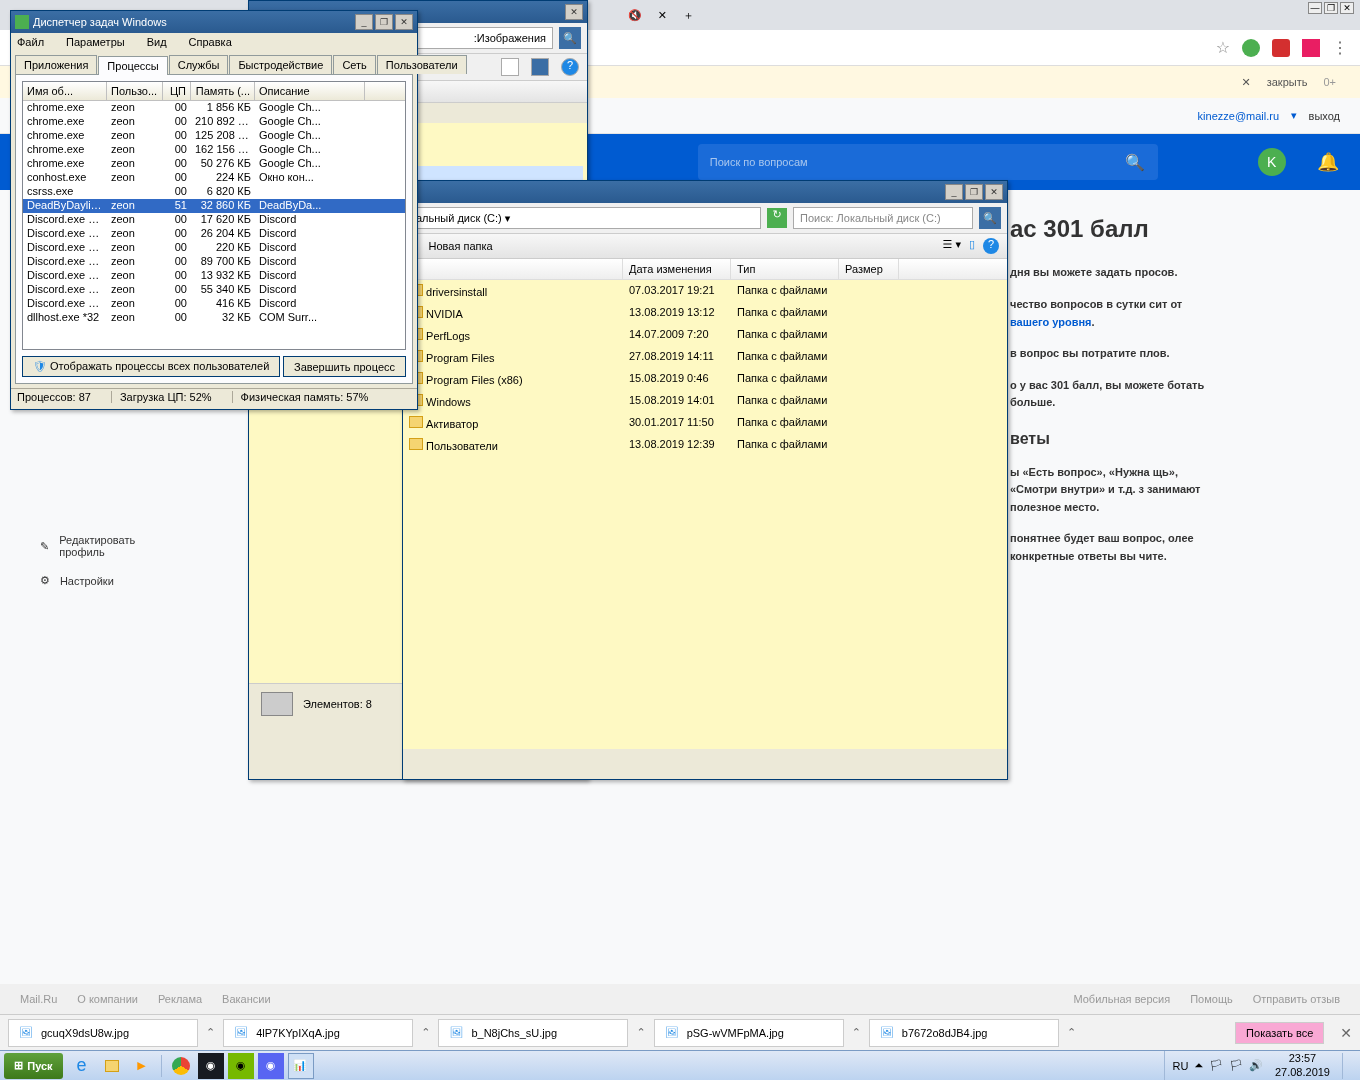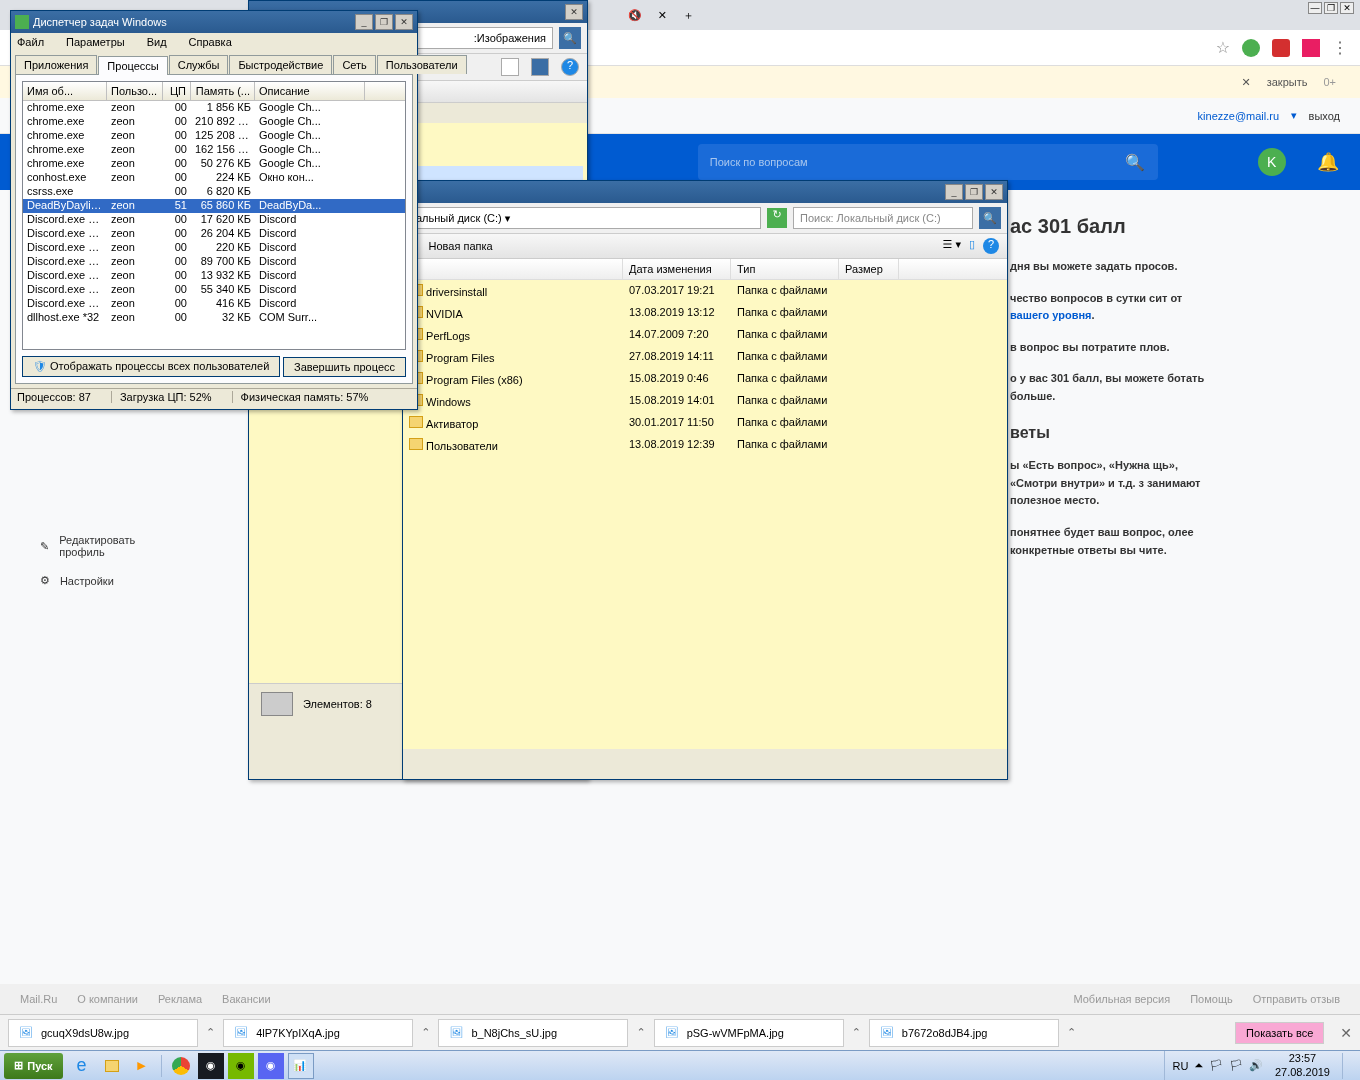--- a/index.html
+++ b/index.html
@@ -19,21 +19,21 @@
 .mail-topbar { background: #f8f9fa; border-bottom: 1px solid #e5e5e5; height: 36px; display: flex; justify-content: flex-end; align-items: center; padding: 0 20px; gap: 12px; color: #333; }
 .mail-topbar a { color: #005bd1; text-decoration: none; }
 .mail-header { background: #005bd1; height: 56px; display: flex; align-items: center; padding: 0 20px; gap: 20px; color: #fff; }
 .mail-search { background: #1a6bd8; flex: 0 0 460px; margin-left: 640px; height: 36px; border-radius: 4px; display: flex; align-items: center; padding: 0 12px; color: #a9c7ee; }
 .mail-search-icon { margin-left: auto; color: #a9c7ee; font-size: 16px; }
 .mail-avatar { width: 28px; height: 28px; border-radius: 50%; background: #4caf50; color: #fff; display: flex; align-items: center; justify-content: center; font-size: 14px; margin-left: auto; }
 .mail-bell { color: #a9c7ee; font-size: 18px; margin-left: 12px; }
 .mail-body { display: flex; padding: 20px 40px; gap: 40px; }
 .mail-sidebar-item { display: flex; align-items: center; gap: 10px; padding: 8px 0; color: #333; }
 .mail-content { flex: 1; color: #333; line-height: 1.6; }
-.mail-h1 { font-size: 20px; font-weight: bold; margin-bottom: 16px; margin-left: 970px; }
+.mail-h1 { font-size: 24px; font-weight: bold; margin-bottom: 16px; margin-left: 970px; }
 .mail-p { margin-bottom: 14px; margin-left: 970px; max-width: 200px; font-weight: bold; }
 .mail-h2 { font-size: 16px; font-weight: bold; margin-bottom: 12px; margin-left: 970px; }
 .mail-closebar { background: #fff8e1; height: 32px; display: flex; justify-content: flex-end; align-items: center; padding: 0 24px; gap: 16px; color: #555; }
 .mail-footer { position: absolute; bottom: 36px; left: 0; right: 0; height: 30px; background: #f0f0f0; display: flex; align-items: center; padding: 0 20px; gap: 20px; color: #999; }
 .mail-footer-right { margin-left: auto; display: flex; gap: 20px; }
 
 
 .download-bar { position: absolute; bottom: 30px; left: 0; right: 0; height: 36px; background: #f2f2f2; border-top: 1px solid #ccc; display: flex; align-items: center; padding: 0 8px; gap: 8px; }
 .download-item { background: #fff; border: 1px solid #ccc; height: 28px; display: flex; align-items: center; padding: 0 10px; gap: 8px; flex: 0 0 190px; }
 .download-chevron { color: #666; }
@@ -65,21 +65,21 @@
 .tm-tab { background: #ece9d8; border: 1px solid #919b9c; border-bottom: none; padding: 3px 8px; margin-right: 1px; position: relative; }
 .tm-tab.active { background: #fcfcfe; top: 1px; z-index: 2; }
 .tm-panel { background: #fcfcfe; border: 1px solid #919b9c; margin: 0 4px 4px 4px; height: 310px; padding: 6px; display: flex; flex-direction: column; }
 .tm-table { flex: 1; border: 1px solid #828790; background: #fff; overflow: hidden; }
 .tm-thead { display: flex; background: linear-gradient(#fff, #ece9d8); border-bottom: 1px solid #c0c0c0; }
 .tm-th { border-right: 1px solid #c0c0c0; padding: 3px 4px; overflow: hidden; white-space: nowrap; text-overflow: ellipsis; }
 .tm-row { display: flex; height: 14px; }
 .tm-row.sel { background: #316ac5; color: #fff; }
 .tm-td { padding: 0 4px; overflow: hidden; white-space: nowrap; text-overflow: ellipsis; }
 .c-name { width: 84px; } .c-user { width: 56px; } .c-cpu { width: 28px; text-align: right; } .c-mem { width: 64px; text-align: right; } .c-desc { width: 110px; }
-.tm-btns { display: flex; justify-content: space-between; margin-top: 6px; align-items: center; }
+.tm-btns { display: flex; justify-content: space-between; margin-top: 6px; }
 .tm-btn { background: #ece9d8; border: 1px solid #003c74; padding: 3px 10px; }
 
 
 #explorer1 { left: 248px; top: 0; width: 340px; height: 780px; z-index: 30; }
 #explorer2 { left: 402px; top: 180px; width: 606px; height: 600px; z-index: 40; }
 .ex-nav { background: #f0f0f0; padding: 4px 6px; display: flex; align-items: center; gap: 6px; border-bottom: 1px solid #ccc; }
 .ex-crumb { background: #fff; border: 1px solid #aaa; flex: 1; height: 22px; display: flex; align-items: center; padding: 0 6px; }
 .ex-search { background: #fff; border: 1px solid #aaa; width: 180px; height: 22px; display: flex; align-items: center; padding: 0 6px; color: #888; }
 .ex-search-btn { background: #3b6ea5; width: 22px; height: 22px; color: #fff; display: flex; align-items: center; justify-content: center; }
 .ex-toolbar { background: linear-gradient(#f7f7f7, #e4e4e4); padding: 4px 8px; display: flex; align-items: center; gap: 12px; border-bottom: 1px solid #ccc; }
@@ -405,21 +405,21 @@
           <div class="tm-td c-name">csrss.exe</div>
           <div class="tm-td c-user"></div>
           <div class="tm-td c-cpu">00</div>
           <div class="tm-td c-mem">6 820 КБ</div>
           <div class="tm-td c-desc"></div>
         </div>
         <div class="tm-row sel">
           <div class="tm-td c-name">DeadByDaylig...</div>
           <div class="tm-td c-user">zeon</div>
           <div class="tm-td c-cpu">51</div>
-          <div class="tm-td c-mem">65 860 КБ</div>
+          <div class="tm-td c-mem">32 860 КБ</div>
           <div class="tm-td c-desc">DeadByDa...</div>
         </div>
         <div class="tm-row">
           <div class="tm-td c-name">Discord.exe *32</div>
           <div class="tm-td c-user">zeon</div>
           <div class="tm-td c-cpu">00</div>
           <div class="tm-td c-mem">17 620 КБ</div>
           <div class="tm-td c-desc">Discord</div>
         </div>
         <div class="tm-row">

